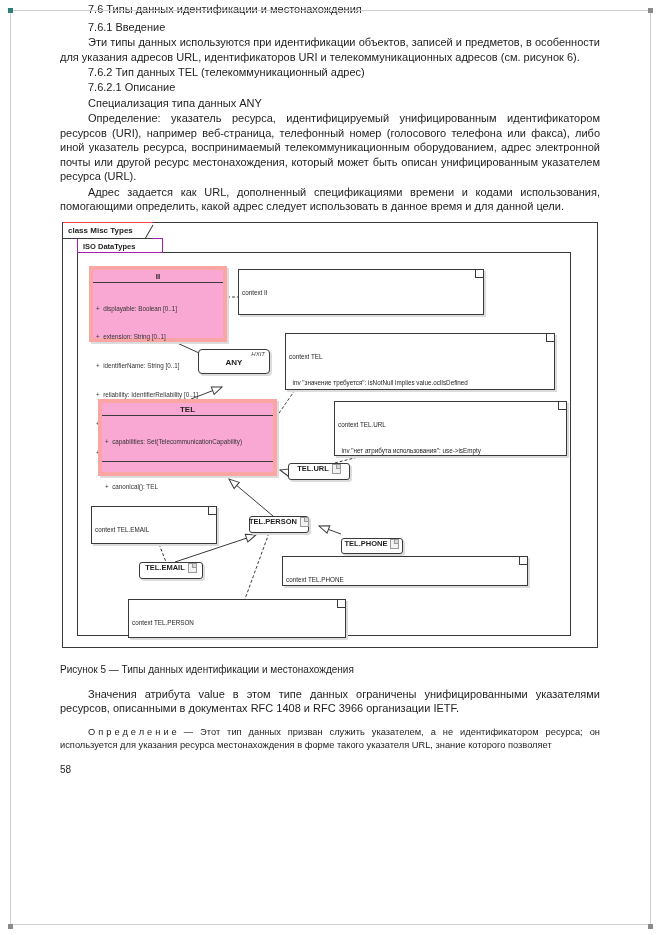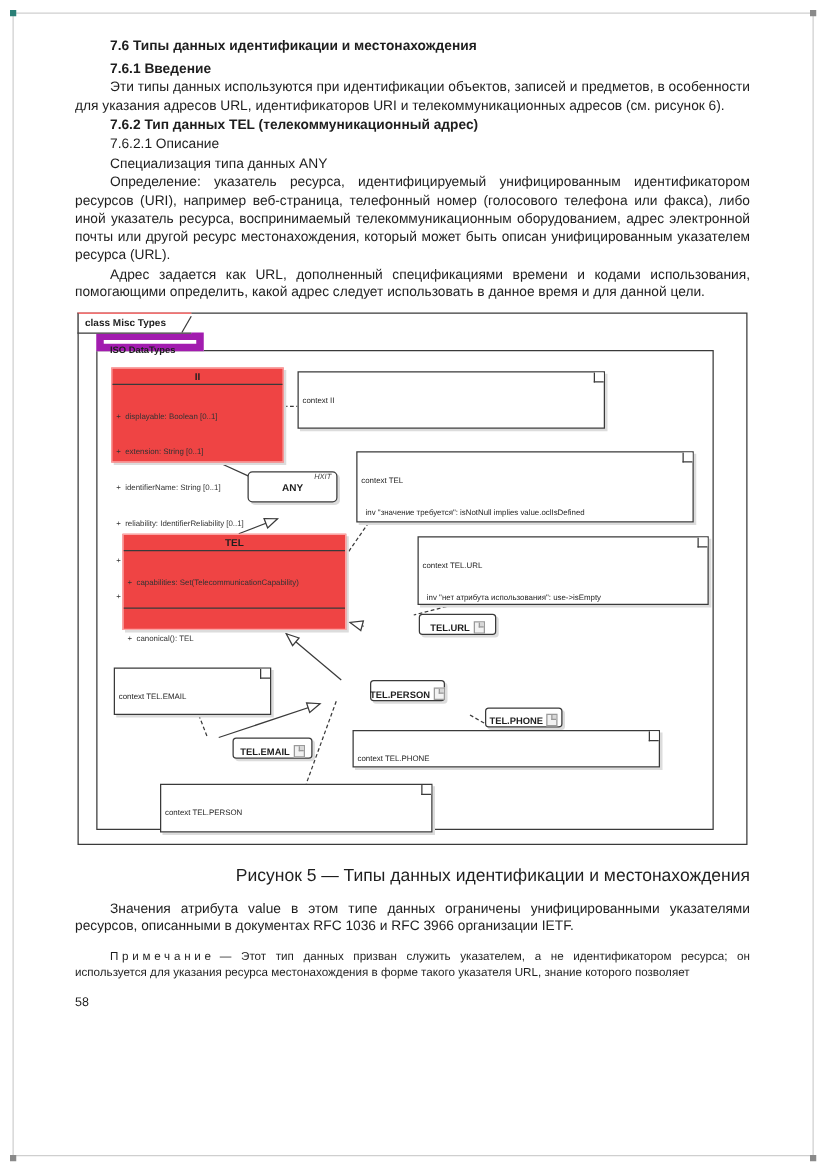--- a/index.html
+++ b/index.html
@@ -7,71 +7,71 @@
         font-family:"Liberation Sans",sans-serif;color:#1e1e1e;}
   .scan-border{position:absolute;left:10px;top:10px;width:639px;height:913px;
         border:1px solid #cfcfcf;pointer-events:none;}
   .mark{position:absolute;width:5px;height:5px;background:#8a8a8a;}
   .mark.tl{left:8px;top:8px;background:#2a7f76;}
   .mark.tr{right:8px;top:8px;}
   .mark.bl{left:8px;bottom:6px;}
   .mark.br{right:8px;bottom:6px;}
 
   .doc-header{margin:56px 60px 0;font-size:11.5px;font-weight:bold;letter-spacing:.2px;}
-  .h1{margin:30px 61px 0 88px;font-size:11px;font-weight:bold;line-height:14px;}
+  .h1{margin:2px 61px 0 88px;font-size:11px;font-weight:normal;line-height:14px;}
   .h1.mt4{margin-top:4px;}
   .h1.mt0{margin-top:1px;}
   .body-p{margin:1px 61px 0 60px;font-size:11px;line-height:14.5px;
           text-align:justify;text-indent:28px;}
   .body-p.single{text-align:left;}
 
   
   .figure-frame{position:relative;margin:8px 0 0 62px;width:536px;height:426px;
         border:1px solid #3a3a3a;background:#fff;box-sizing:border-box;}
   .frame-tab{position:absolute;left:-1px;top:-1px;height:15px;line-height:15px;
         padding:0 20px 0 5px;border-left:1px solid #3a3a3a;border-top:1px solid #ef4444;
         border-bottom:1px solid #3a3a3a;font-size:8px;font-weight:bold;background:#fff;z-index:4;}
   .frame-tab::after{content:"";position:absolute;right:7px;bottom:0;width:1px;height:15px;
         background:#3a3a3a;transform:rotate(30deg);transform-origin:bottom center;}
   .package-tab{position:absolute;left:14px;top:15px;width:86px;height:15px;line-height:15px;
-        border:6px solid #a21caf;font-size:7.5px;font-weight:bold;padding-left:5px;
+        border:1px solid #a21caf;font-size:7.5px;font-weight:bold;padding-left:5px;
         background:#fff;box-sizing:border-box;z-index:1;}
   .package-body{position:absolute;left:14px;top:29px;width:494px;height:384px;
         border:1px solid #3a3a3a;background:#fff;box-sizing:border-box;z-index:0;}
   .connectors{position:absolute;left:0;top:0;z-index:2;}
 
-  .uml-class{position:absolute;z-index:3;background:#ef4444;border:1px solid #fca5a5;
+  .uml-class{position:absolute;z-index:3;background:#f9a8d4;border:4px solid #fca5a5;
         box-sizing:border-box;box-shadow:2px 2px 0 #dcdcdc;}
   .cls-title{font-size:8px;font-weight:bold;text-align:center;padding:2px 0 1px;
         border-bottom:1px solid #3a3a3a;}
   .cls-attrs{padding:2px 2px 1px 3px;font-size:6.3px;line-height:9.6px;white-space:pre;
         overflow:hidden;color:#333;}
   .cls-ops{border-top:1px solid #3a3a3a;padding:2px 2px 1px 3px;font-size:6.3px;
         line-height:9px;white-space:pre;color:#333;}
 
   .uml-any{position:absolute;z-index:3;background:#fff;border:1px solid #3a3a3a;
         border-radius:4px;box-shadow:2px 2px 0 #dcdcdc;box-sizing:border-box;}
   .any-stereo{position:absolute;right:4px;top:1px;font-size:6px;font-style:italic;color:#444;}
   .any-name{text-align:center;font-weight:bold;font-size:8px;margin-top:8px;}
 
-  .uml-small{position:absolute;z-index:3;display:flex;align-items:flex-end;justify-content:center;
+  .uml-small{position:absolute;z-index:3;display:flex;align-items:flex-start;justify-content:center;
         gap:3px;background:#fff;border:1px solid #3a3a3a;border-radius:3px;
-        box-shadow:2px 2px 0 #dcdcdc;font-size:7.5px;font-weight:bold;box-sizing:border-box;margin-left:47px;}
+        box-shadow:2px 2px 0 #dcdcdc;font-size:7.5px;font-weight:bold;box-sizing:border-box;}
   .doc-icon{display:inline-block;width:7px;height:8px;border:1px solid #9a9a9a;
         background:#f2f2f2;position:relative;flex:0 0 auto;}
   .doc-icon::after{content:"";position:absolute;right:0;top:0;width:3px;height:3px;
         background:#d8d8d8;border-left:1px solid #9a9a9a;border-bottom:1px solid #9a9a9a;}
 
   .uml-note{position:absolute;z-index:3;background:#fff;border:1px solid #3a3a3a;
         box-sizing:border-box;padding:2px 3px;font-size:6.3px;line-height:8.8px;
         white-space:pre;overflow:hidden;box-shadow:2px 2px 0 #dcdcdc;}
   .uml-note::before{content:"";position:absolute;top:-1px;right:-1px;width:8px;height:8px;
         background:#fff;border-left:1px solid #3a3a3a;border-bottom:1px solid #3a3a3a;}
 
-  .caption{margin:16px 61px 0 60px;text-align:right;font-size:14px;}
+  .caption{margin:16px 61px 0 60px;text-align:left;font-size:10px;}
   .note-para{margin:10px 61px 0 60px;font-size:9.3px;line-height:13.5px;
         text-align:justify;text-indent:28px;}
   .note-label{letter-spacing:3px;margin-right:4px;}
   .page-number{margin:11px 0 0 60px;font-size:10px;}
 </style>
 </head>
 <body>
 
 <div class="page">
   <div class="scan-border"></div>
@@ -203,18 +203,18 @@
 
     <div class="uml-note" style="left:65px;top:376px;width:218px;height:39px">
       <div>context TEL.PERSON</div>
       
       
     </div>
   </div>
 
   <div class="caption">Рисунок 5 — Типы данных идентификации и местонахождения</div>
 
-  <p class="body-p" style="margin-top:12px">Значения атрибута value в этом типе данных ограничены унифицированными указателями ресурсов, описанными в документах RFC 1036 и RFC 3966 организации IETF.</p>
-
-  <p class="note-para"><span class="note-label">Примечание</span><span>— Этот тип данных призван служить указателем, а не идентификатором ресурса; он используется для указания ресурса местонахождения в форме такого указателя URL, знание которого позволяет</span></p>
+  <p class="body-p" style="margin-top:12px">Значения атрибута value в этом типе данных ограничены унифицированными указателями ресурсов, описанными в документах RFC 1408 и RFC 3966 организации IETF.</p>
+
+  <p class="note-para"><span class="note-label">Определение</span><span>— Этот тип данных призван служить указателем, а не идентификатором ресурса; он используется для указания ресурса местонахождения в форме такого указателя URL, знание которого позволяет</span></p>
 
   <div class="page-number">58</div>
 </div>
 
 </body></html>

